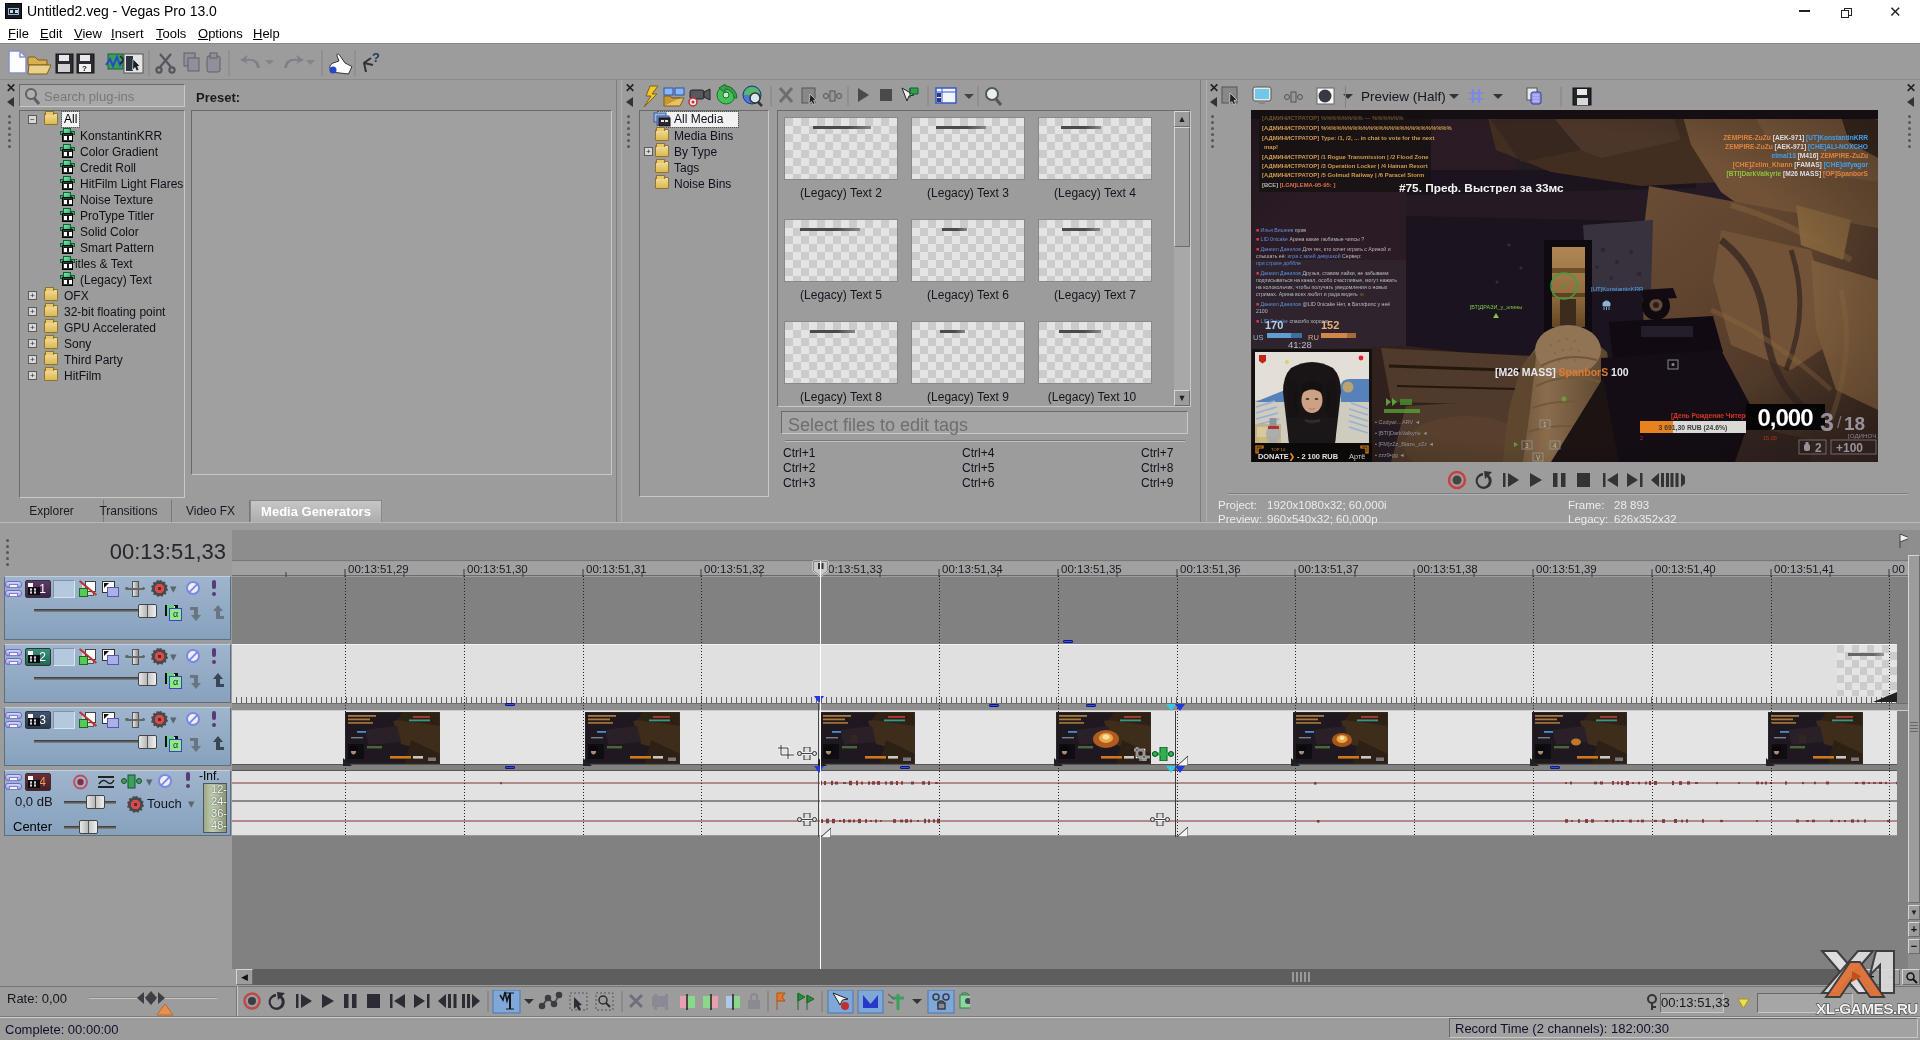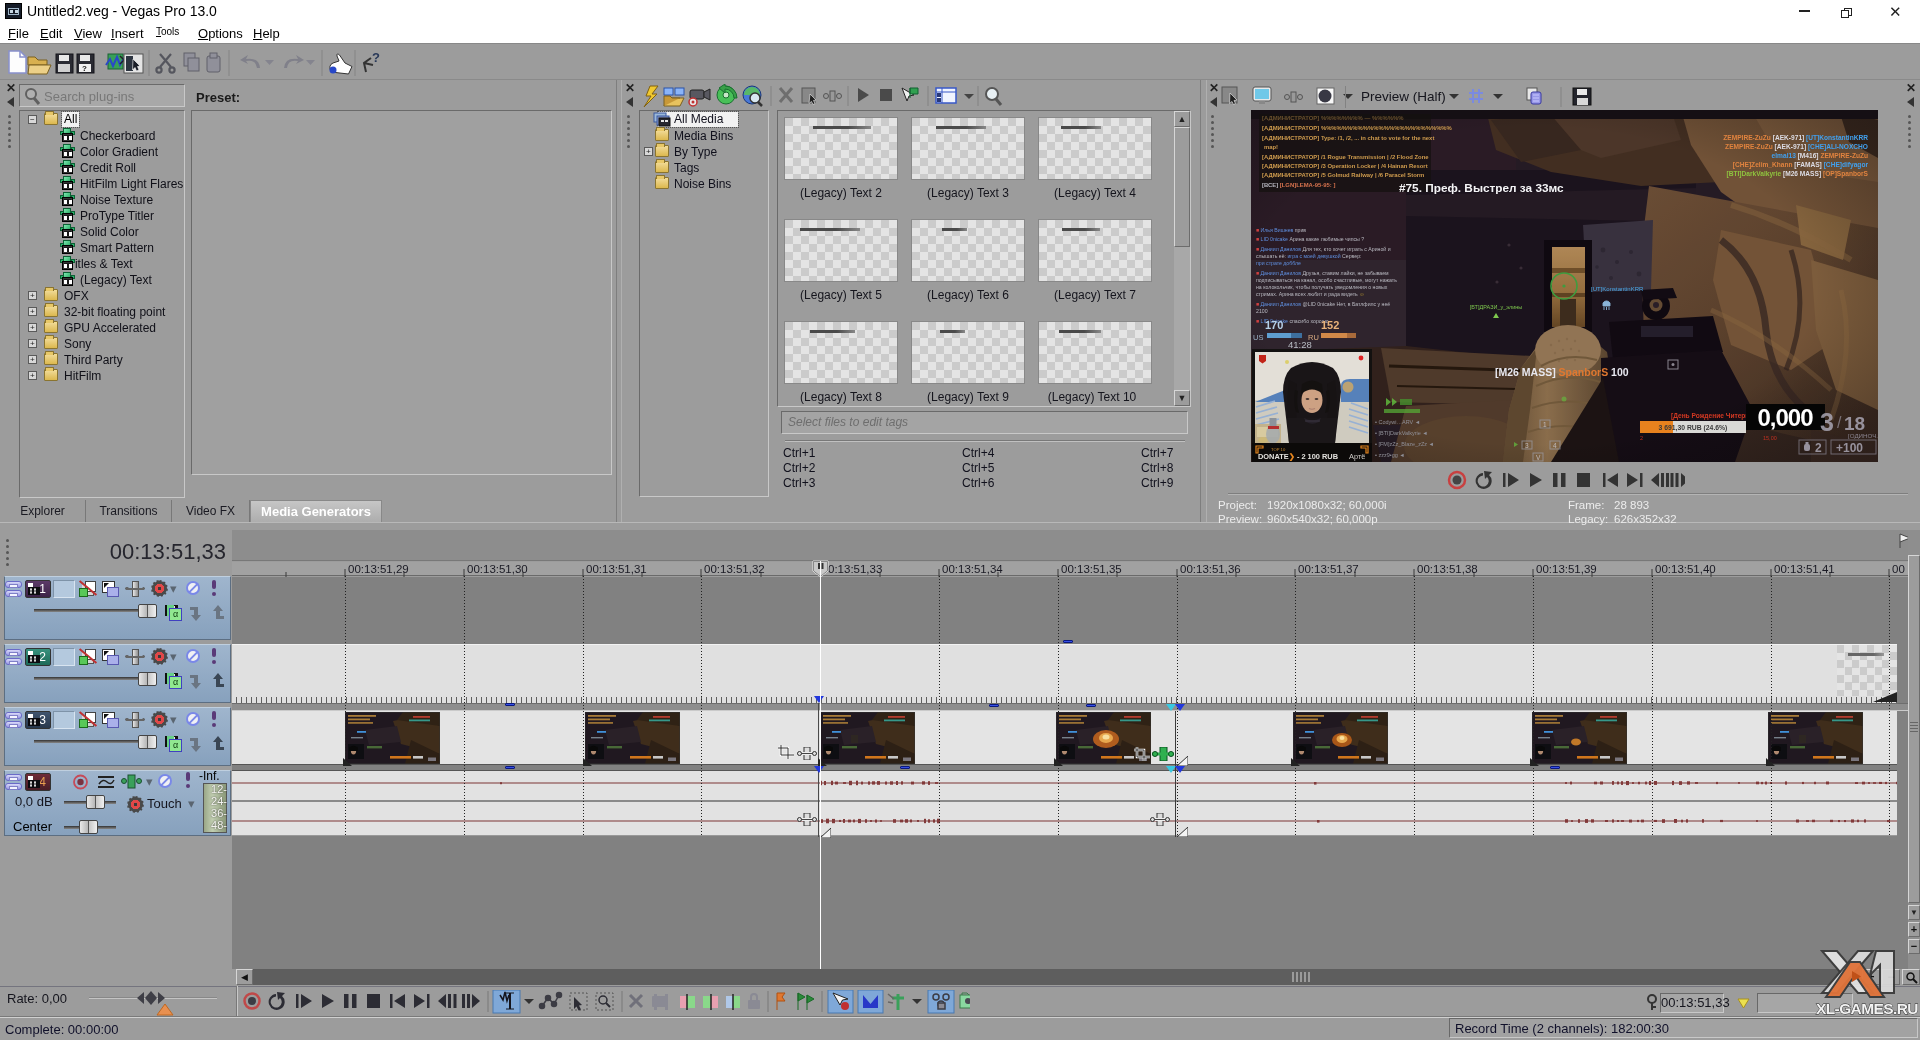--- a/index.html
+++ b/index.html
@@ -73,21 +73,21 @@
 <div class="a nw" style="left:27px;top:3px;font-size:14px;color:#000">Untitled2.veg - Vegas Pro 13.0</div>
 <div class="a" style="left:1799px;top:10px;width:11px;height:2px;background:#222"></div>
 <div class="a" style="left:1844px;top:8px;width:8px;height:8px;border:1px solid #222;background:#fff"></div>
 <div class="a" style="left:1841px;top:10px;width:8px;height:8px;border:1px solid #222;background:#fff"></div>
 <div class="a" style="left:1889px;top:5px;width:13px;height:13px;font-size:15px;line-height:13px;color:#222">✕</div>
 <div class="a" style="left:0;top:22px;width:1920px;height:22px;background:#fff;border-bottom:1px solid #888"></div>
 <div class="a nw" style="top:26px;left:8px;font-size:13px;color:#000"><span style="text-decoration:underline">F</span>ile</div>
 <div class="a nw" style="top:26px;left:40px;font-size:13px;color:#000"><span style="text-decoration:underline">E</span>dit</div>
 <div class="a nw" style="top:26px;left:74px;font-size:13px;color:#000"><span style="text-decoration:underline">V</span>iew</div>
 <div class="a nw" style="top:26px;left:111px;font-size:13px;color:#000"><span style="text-decoration:underline">I</span>nsert</div>
-<div class="a nw" style="top:26px;left:156px;font-size:10px;color:#000"><span style="text-decoration:underline">T</span>ools</div>
+<div class="a nw" style="top:26px;left:156px;font-size:13px;color:#000"><span style="text-decoration:underline">T</span>ools</div>
 <div class="a nw" style="top:26px;left:198px;font-size:13px;color:#000"><span style="text-decoration:underline">O</span>ptions</div>
 <div class="a nw" style="top:26px;left:253px;font-size:13px;color:#000"><span style="text-decoration:underline">H</span>elp</div>
 <div class="a" style="left:0;top:44px;width:1920px;height:36px;background:#9c9c9c;border-bottom:1px solid #8a8a8a"></div>
 <svg class="a" style="left:0;top:44px" width="420" height="36" viewBox="0 0 420 36">
  <path d="M9 7 v22 h17 v-16 l-6 -6 z" fill="#fdfdfd" stroke="#8890cc" stroke-width="1.5"></path>
     <path d="M20 7 v6 h6" fill="none" stroke="#8890cc" stroke-width="1.5"></path>
  <path d="M28 13 h7 l3 3 h9 v5 h-19 z" fill="#d8b050" stroke="#7a6020"></path>
     <path d="M29 21 h22 l-4 9 h-19 z" fill="#ecd088" stroke="#7a6020"></path>
  <g>
       <rect x="56" y="10" width="17" height="19" fill="#2a2b33" stroke="#14151b"></rect>
@@ -152,21 +152,21 @@
 <svg class="a" style="left:23px;top:87px" width="18" height="18">
     <circle cx="8" cy="7" r="5" fill="#b0b0b0" stroke="#606060" stroke-width="2"></circle>
     <line x1="11" y1="11" x2="16" y2="17" stroke="#606060" stroke-width="3"></line>
   </svg>
 <div class="a nw" style="left:44px;top:89px;font-size:13px;color:#787878">Search plug-ins</div>
 
 <div class="a" style="left:19px;top:110px;width:166px;height:388px;background:#9c9c9c;border:1px solid #c8c8c8;border-top-color:#6a6a6a;border-left-color:#6a6a6a"></div>
 <div class="pm" style="left:28px;top:115px">−</div>
 <div class="fold" style="left:44px;top:113px"></div>
 <div class="a" style="left:62px;top:112px;background:#f2f2f2;outline:1px dotted #555;font-size:12px;color:#000;padding:0 2px;line-height:15px">All</div>
-<div class="trow" style="left:80px;top:129px">Checkerboard</div>
+<div class="trow" style="left:80px;top:129px">KonstantinKRR</div>
 <div class="gen" style="left:60px;top:128px">
     <b></b>
     <u></u>
     <s></s>
     <em></em>
   </div>
 <div class="trow" style="left:80px;top:145px">Color Gradient</div>
 <div class="gen" style="left:60px;top:144px">
     <b></b>
     <u></u>
@@ -245,21 +245,21 @@
 <div class="fold" style="left:44px;top:353px"></div>
 <div class="trow" style="left:64px;top:353px">Third Party</div>
 <div class="pm" style="left:28px;top:371px">+</div>
 <div class="fold" style="left:44px;top:369px"></div>
 <div class="trow" style="left:64px;top:369px">HitFilm</div>
 
 <div class="a nw" style="left:196px;top:90px;font-size:13px;font-weight:bold;color:#1a1a1a">Preset:</div>
 <div class="a" style="left:191px;top:110px;width:421px;height:365px;background:#a0a0a0;border:1px solid #c8c8c8;border-top-color:#6a6a6a;border-left-color:#6a6a6a"></div>
 
 <div class="a" style="left:0;top:500px;width:1920px;height:22px;background:#9c9c9c"></div>
-<div class="tseg" style="left:0;top:500px;width:86px">Explorer</div>
+<div class="tseg" style="left:0;top:500px;width:104px">Explorer</div>
 <div class="tseg" style="left:86px;top:500px;width:86px">Transitions</div>
 <div class="tseg" style="left:172px;top:500px;width:78px">Video FX</div>
 <div class="a" style="left:250px;top:500px;width:132px;height:22px;background:linear-gradient(#c6c6c6,#adadad);border:1px solid #888;border-bottom:none;color:#fff;font-weight:bold;font-size:13px;text-align:center;padding-top:3px">Media Generators</div>
 <div class="a" style="left:0;top:522px;width:1920px;height:8px;background:#9c9c9c;border-top:1px solid #b8b8b8"></div>
 
 <div class="a" style="left:616px;top:80px;width:6px;height:442px;background:#9c9c9c;border-left:1px solid #7e7e7e;border-right:1px solid #b0b0b0"></div>
 <div class="a" style="left:1200px;top:80px;width:7px;height:442px;background:#9c9c9c;border-left:1px solid #7e7e7e;border-right:1px solid #b0b0b0"></div>
 
 <div class="a" style="left:625px;top:84px;width:10px;height:10px;font-size:12px;font-weight:bold;color:#222;line-height:9px">✕</div>
 <div class="a" style="left:626px;top:97px;width:0;height:0;border-top:5px solid transparent;border-bottom:5px solid transparent;border-right:7px solid #333"></div>
@@ -390,21 +390,21 @@
 <div class="thlbl" style="left:784px;top:390px">(Legacy) Text 8</div>
 <div class="thlbl" style="left:911px;top:390px">(Legacy) Text 9</div>
 <div class="thlbl" style="left:1035px;top:390px">(Legacy) Text 10</div>
 
 <div class="a" style="left:1174px;top:111px;width:16px;height:295px;background:#a8a8a8"></div>
 <div class="a rais" style="left:1174px;top:111px;width:16px;height:16px;background:#9c9c9c;text-align:center;font-size:9px;line-height:15px;color:#222">▲</div>
 <div class="a rais" style="left:1174px;top:390px;width:16px;height:16px;background:#9c9c9c;text-align:center;font-size:9px;line-height:15px;color:#222">▼</div>
 <div class="a rais" style="left:1174px;top:127px;width:16px;height:120px;background:#9c9c9c"></div>
 
 <div class="a" style="left:781px;top:411px;width:407px;height:23px;background:#a4a4a4;border:1px solid #c8c8c8;border-top-color:#6a6a6a;border-left-color:#6a6a6a"></div>
-<div class="a nw" style="left:788px;top:415px;font-size:12px;font-style:italic;color:#6e6e6e">Select files to edit tags</div>
+<div class="a nw" style="left:788px;top:415px;font-size:18px;color:#6e6e6e">Select files to edit tags</div>
 
 <div class="a" style="left:785px;top:440px;width:400px;height:1px;background:#787878;box-shadow:0 1px 0 #c0c0c0"></div>
 <div class="itm" style="left:783px;top:446px">Ctrl+1</div>
 <div class="itm" style="left:962px;top:446px">Ctrl+4</div>
 <div class="itm" style="left:1141px;top:446px">Ctrl+7</div>
 <div class="itm" style="left:783px;top:461px">Ctrl+2</div>
 <div class="itm" style="left:962px;top:461px">Ctrl+5</div>
 <div class="itm" style="left:1141px;top:461px">Ctrl+8</div>
 <div class="itm" style="left:783px;top:476px">Ctrl+3</div>
 <div class="itm" style="left:962px;top:476px">Ctrl+6</div>

